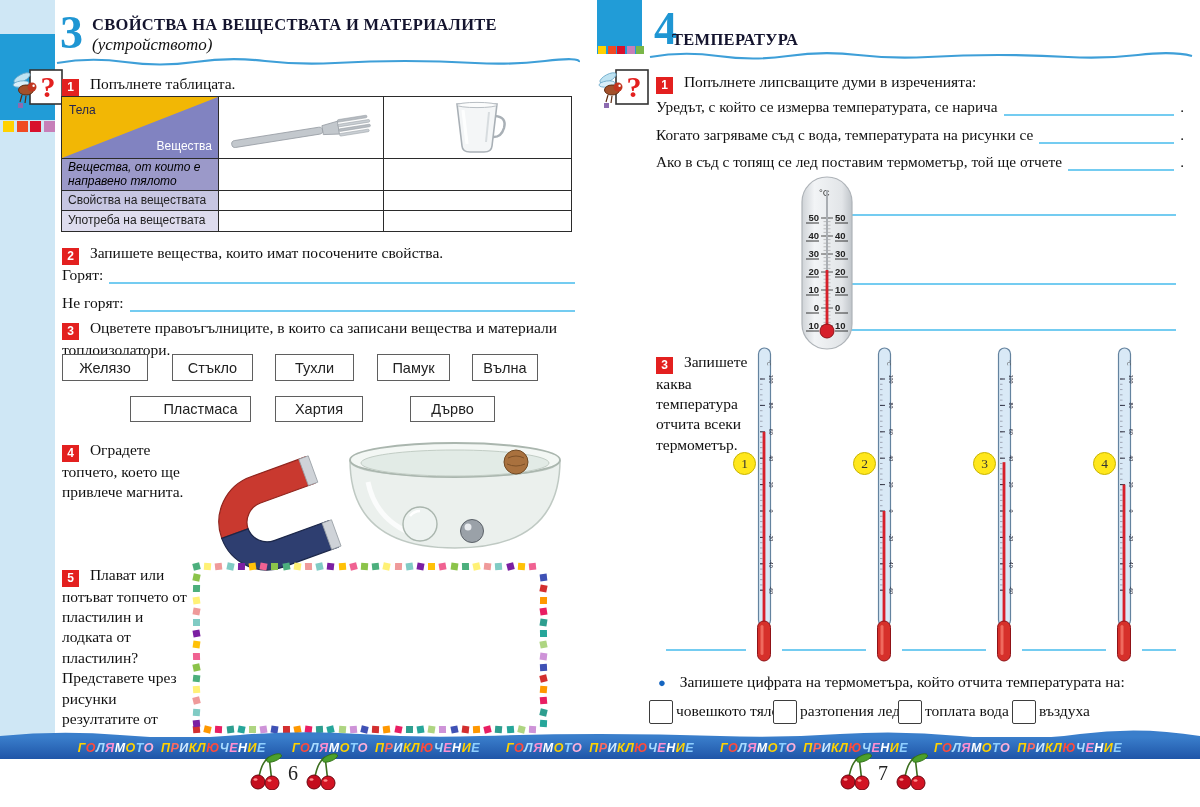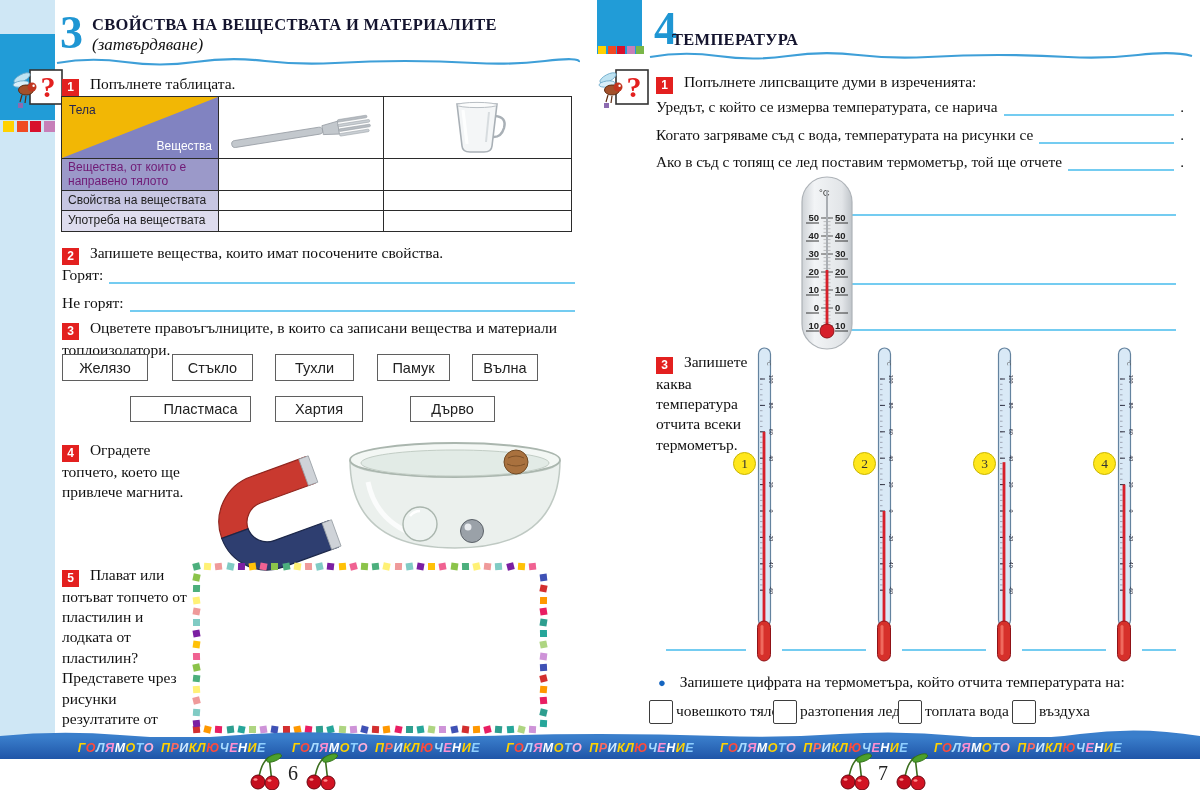--- a/index.html
+++ b/index.html
@@ -53,21 +53,21 @@
   <div class="abs" style="left:598px;top:46px;">
       <div style="position: absolute; left: 0px; top: 0px; width: 8px; height: 8px; background: rgb(255, 209, 0);"></div>
       <div style="position: absolute; left: 9.5px; top: 0px; width: 8px; height: 8px; background: rgb(240, 74, 35);"></div>
       <div style="position: absolute; left: 19px; top: 0px; width: 8px; height: 8px; background: rgb(216, 16, 44);"></div>
       <div style="position: absolute; left: 28.5px; top: 0px; width: 8px; height: 8px; background: rgb(199, 127, 184);"></div>
       <div style="position: absolute; left: 38px; top: 0px; width: 8px; height: 8px; background: rgb(122, 182, 72);"></div>
     </div>
 
   <div class="abs hdr-num" style="left:60px;top:12px;">3</div>
   <div class="abs hdr-title" style="left:92px;top:15px;">СВОЙСТВА НА ВЕЩЕСТВАТА И МАТЕРИАЛИТЕ</div>
-  <div class="abs" style="left:92px;top:35px;font-size:17px;font-style:italic;">(затвърдяване)</div>
+  <div class="abs" style="left:92px;top:35px;font-size:17px;font-style:italic;">(устройството)</div>
   <svg class="abs" style="left:55px;top:54px;" width="525" height="14" viewBox="0 0 525 14">
     <path d="M2,9 Q35,3 70,8 T140,8 T210,7 T280,9 T350,7 T420,9 T490,7 T524,8" fill="none" stroke="#3e9fd8" stroke-width="2.2"></path>
   </svg>
 
   <svg class="abs" style="left:12px;top:64px;" width="52" height="54" viewBox="0 0 52 54">
     <rect x="18" y="6" width="32" height="34" fill="#fff" stroke="#333" stroke-width="1.6"></rect>
     <text x="36" y="33" font-size="30" font-weight="bold" fill="#e3201f" text-anchor="middle" font-family="Liberation Serif,serif">?</text>
     <ellipse cx="10" cy="14" rx="9" ry="3.5" fill="#bfe3f2" stroke="#6aa8c9" stroke-width="0.8" transform="rotate(-28 10 14)"></ellipse>
     <ellipse cx="9" cy="20" rx="8" ry="3" fill="#d9effa" stroke="#6aa8c9" stroke-width="0.8" transform="rotate(-8 9 20)"></ellipse>
     <ellipse cx="14" cy="26" rx="7.5" ry="5" fill="#a3502a" stroke="#5e2c12" stroke-width="1"></ellipse>
@@ -103,21 +103,21 @@
     <div class="cell last" style="justify-content:center;">
       <svg width="66" height="56" viewBox="0 0 66 56">
         <path d="M50,16 Q62,17 59,28 Q56,38 47,37" fill="none" stroke="#a9b0b6" stroke-width="2.5"></path>
         <path d="M12,4 L17,46 Q17.5,52 25,52 L39,52 Q46.5,52 47,46 L52,4 Z" fill="#f4f6f7" stroke="#a9b0b6" stroke-width="1.6"></path>
         <path d="M18,10 L22,44" stroke="#ffffff" stroke-width="3" opacity="0.9"></path>
         <path d="M44,12 L41,42" stroke="#d7dcdf" stroke-width="2"></path>
         <ellipse cx="32" cy="5" rx="20" ry="2.6" fill="#fbfcfc" stroke="#b9bfc4" stroke-width="1"></ellipse>
       </svg>
     </div>
 
-  <div class="cell labelcell" style="background: rgb(155, 153, 201); color: #701a75;">Вещества, от които е направено тялото</div>
+  <div class="cell labelcell" style="background: rgb(155, 153, 201); color: #000000; font-style: italic;">Вещества, от които е направено тялото</div>
       <div class="cell"></div>
       <div class="cell last"></div>
       <div class="cell labelcell" style="background: rgb(199, 198, 226); color: rgb(34, 34, 34);">Свойства на веществата</div>
       <div class="cell"></div>
       <div class="cell last"></div>
       <div class="cell labelcell row-last" style="background: rgb(222, 220, 238); color: rgb(34, 34, 34);">Употреба на веществата</div>
       <div class="cell row-last"></div>
       <div class="cell last row-last"></div>
     </div>
 

